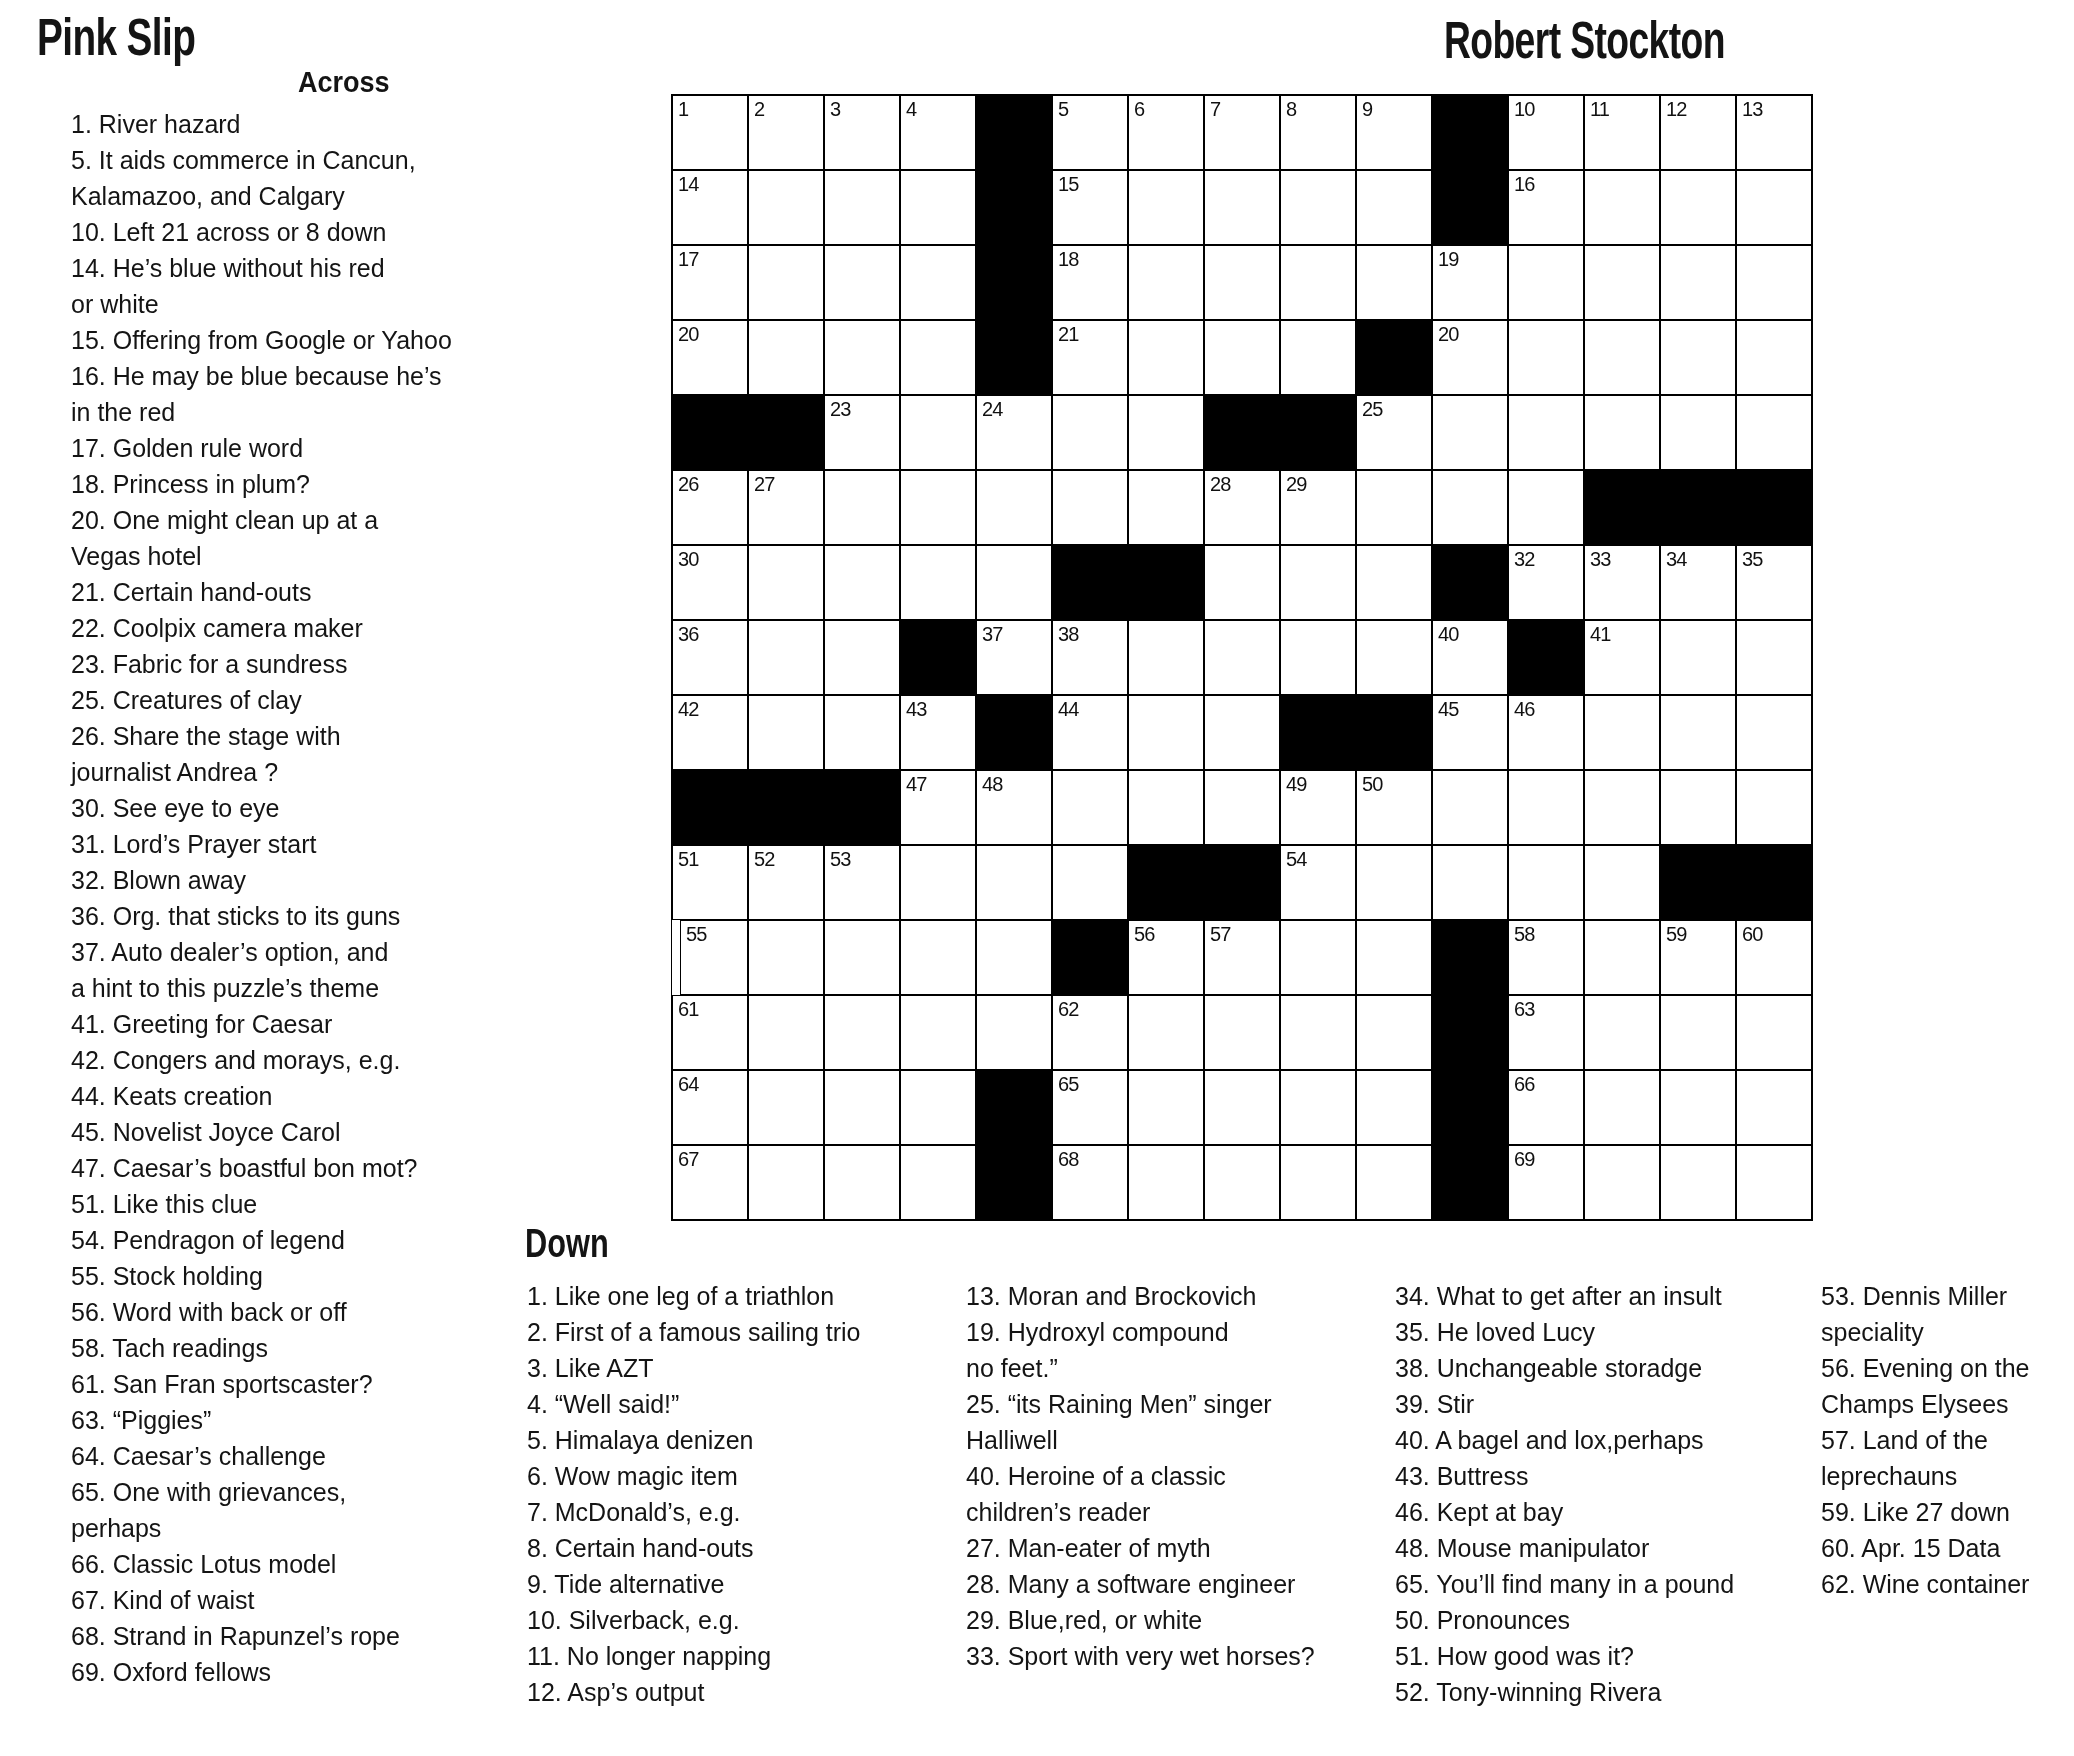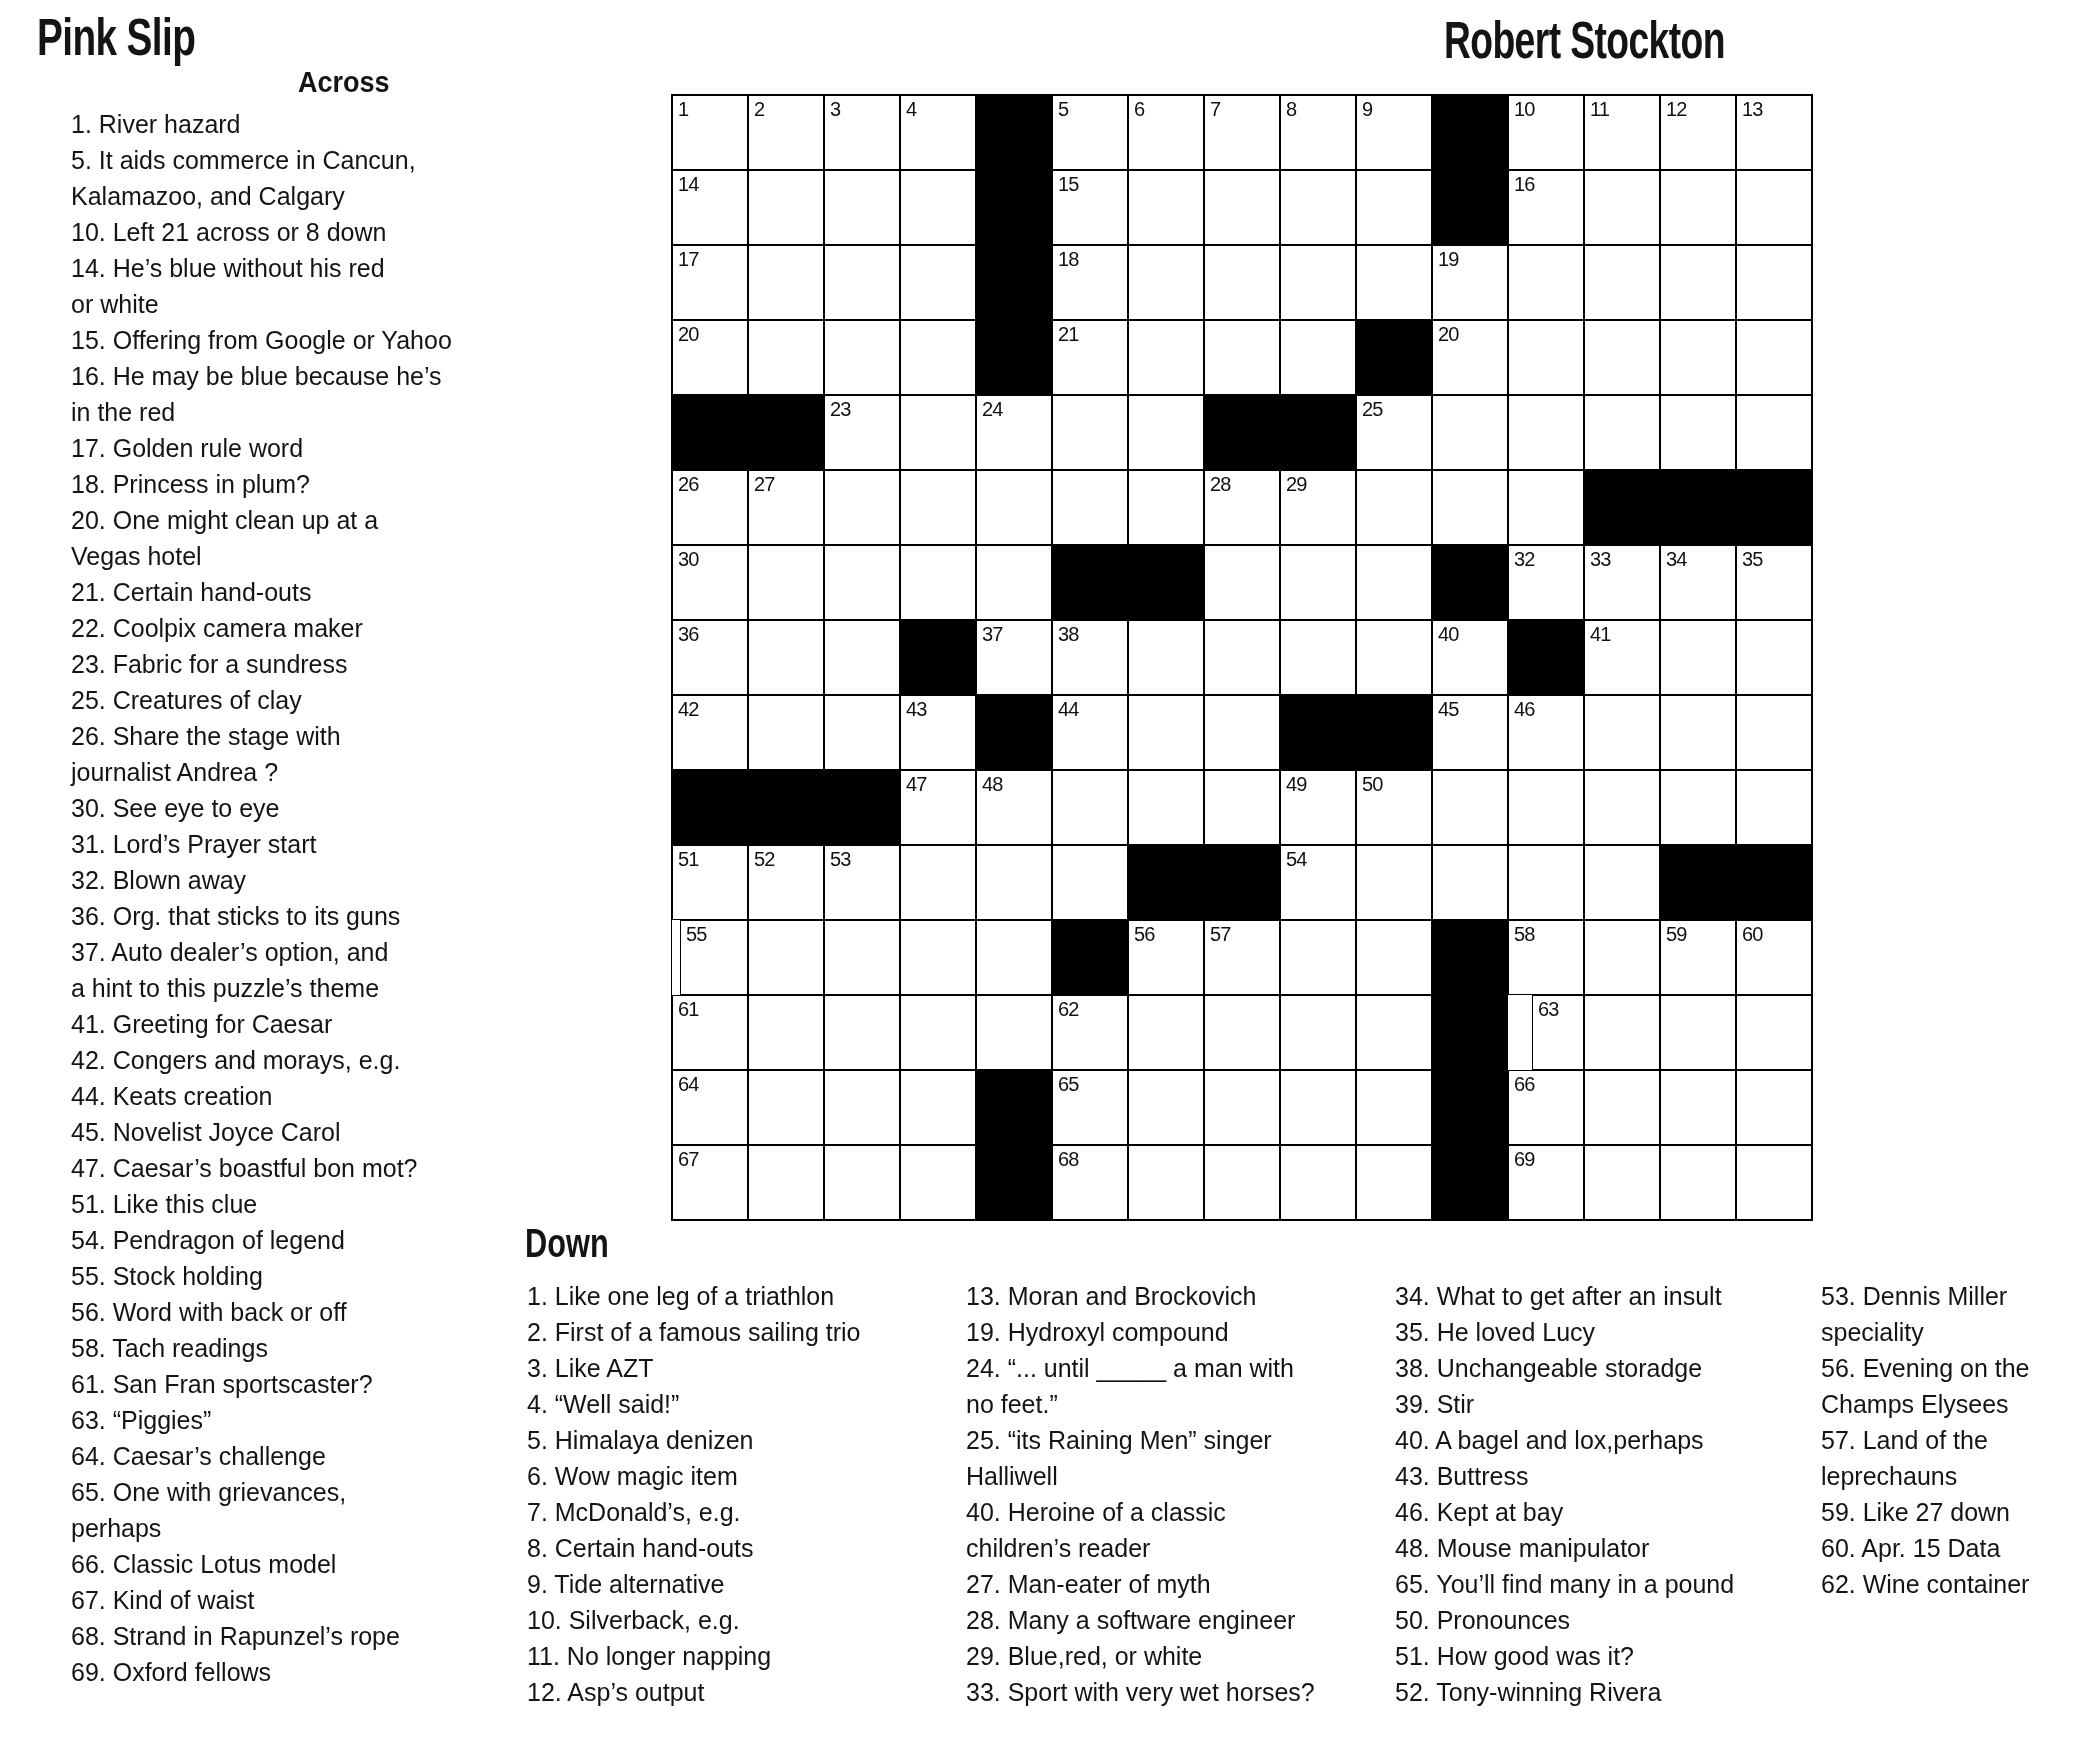--- a/index.html
+++ b/index.html
@@ -463,21 +463,21 @@
       <div class="cell" style="border-color: rgb(0, 0, 0);"></div>
       <div class="cell" style="border-color: rgb(0, 0, 0);"></div>
       <div class="cell" style="border-color: rgb(0, 0, 0);">
         <span class="num">62</span>
       </div>
       <div class="cell" style="border-color: rgb(0, 0, 0);"></div>
       <div class="cell" style="border-color: rgb(0, 0, 0);"></div>
       <div class="cell" style="border-color: rgb(0, 0, 0);"></div>
       <div class="cell" style="border-color: rgb(0, 0, 0);"></div>
       <div class="cell black" style="border-color: rgb(0, 0, 0); background: rgb(0, 0, 0);"></div>
-      <div class="cell" style="border-color: rgb(0, 0, 0); margin-left: 24px;">
+      <div class="cell" style="border-color: rgb(0, 0, 0);">
         <span class="num">63</span>
       </div>
       <div class="cell" style="border-color: rgb(0, 0, 0);"></div>
       <div class="cell" style="border-color: rgb(0, 0, 0);"></div>
       <div class="cell" style="border-color: rgb(0, 0, 0);"></div>
       <div class="cell" style="border-color: rgb(0, 0, 0);">
         <span class="num">64</span>
       </div>
       <div class="cell" style="border-color: rgb(0, 0, 0);"></div>
       <div class="cell" style="border-color: rgb(0, 0, 0);"></div>
@@ -561,21 +561,20 @@
       </div>
     </div>
   <div class="down-col down-col-1">
       <div class="clue">
         <div class="clue-line">13. Moran and Brockovich</div>
       </div>
       <div class="clue">
         <div class="clue-line">19. Hydroxyl compound</div>
       </div>
       <div class="clue">
-        <div class="clue-line">24. “... until _____ a man with</div>
         <div class="clue-line">no feet.”</div>
       </div>
       <div class="clue">
         <div class="clue-line">25. “its Raining Men” singer</div>
         <div class="clue-line">Halliwell</div>
       </div>
       <div class="clue">
         <div class="clue-line">40. Heroine of a classic</div>
         <div class="clue-line">children’s reader</div>
       </div>

